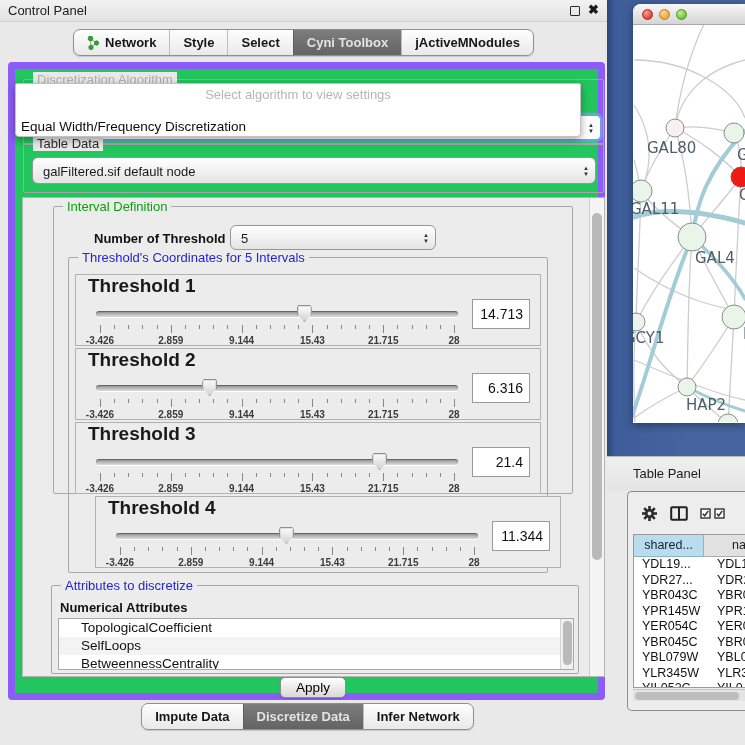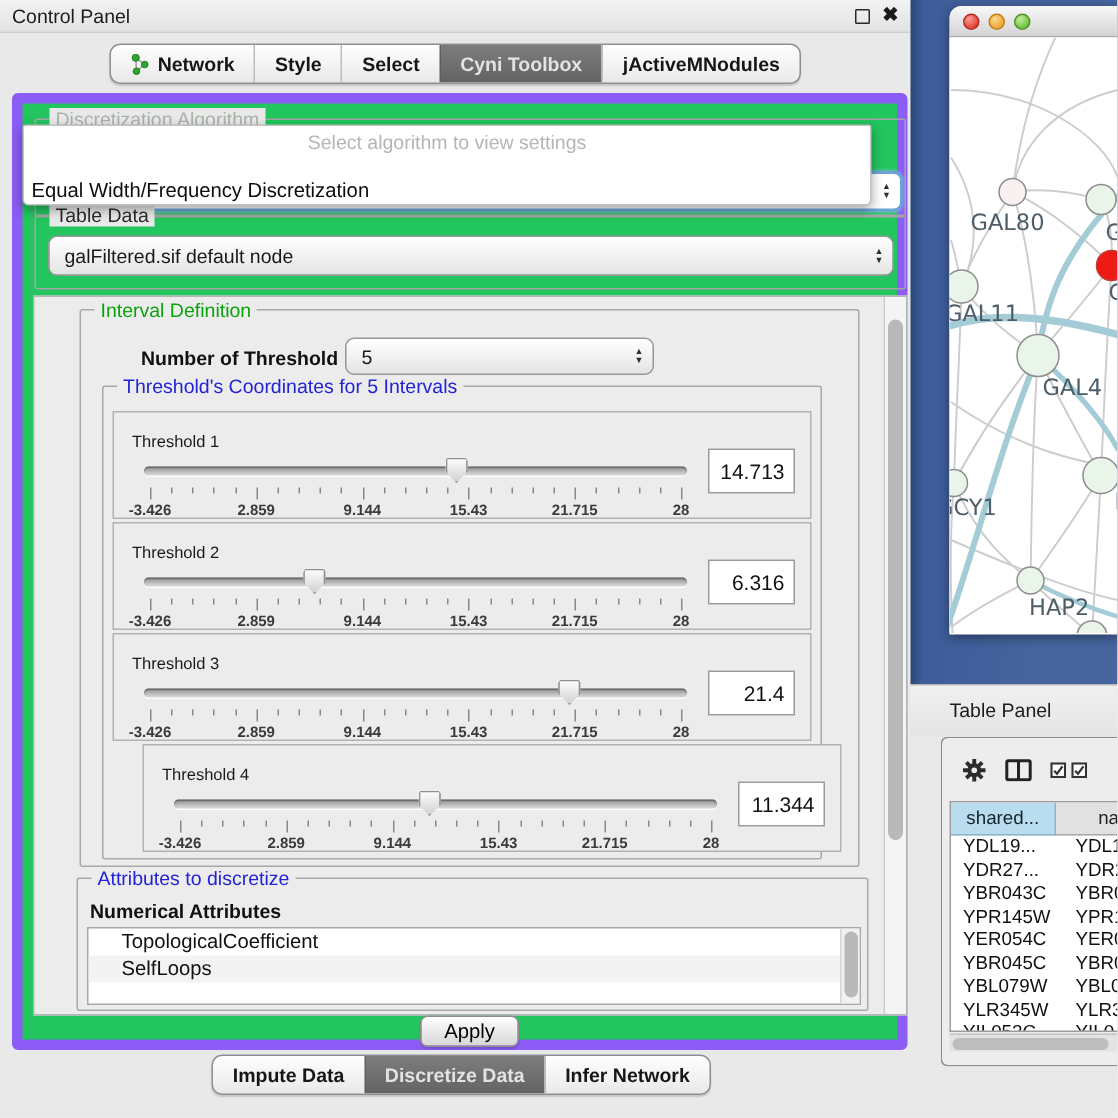--- a/index.html
+++ b/index.html
@@ -46,21 +46,21 @@
 
 .scroll-area{position:absolute;left:7px;top:128px;width:583px;height:480px;border:1px solid #b5b5b5;background:#ececec}
 .vsb{position:absolute;right:0;top:0;width:15px;height:100%;background:#f4f4f4;border-left:1px solid #cccccc}
 .vsb-thumb{position:absolute;left:2px;width:10px;background:#b9b9b9;border-radius:6px}
 .group2{position:absolute;border:1px solid #a8a8a8;border-radius:2px}
 .group2 .group-label{background:#ececec}
 .bold-lbl{position:absolute;font-size:13px;font-weight:bold;color:#111;white-space:nowrap}
 
 
 .tbox{position:absolute;left:6px;width:466px;height:72px;background:#ececec;border:1px solid #b2b2b2}
-.tbox .tlabel{position:absolute;left:12px;top:14px;font-size:11px;font-weight:normal}
+.tbox .tlabel{position:absolute;left:12px;top:0;font-size:19px;font-weight:bold}
 .slider-zone{position:absolute;left:20px;top:28px;width:362px;height:42px}
 .track{position:absolute;left:0;top:8px;width:100%;height:6px;border-radius:3px;background:linear-gradient(#8e8e8e,#dcdcdc);box-shadow:inset 0 1px 1px rgba(0,0,0,.35),0 1px 0 #fff}
 .thumb{position:absolute;top:2px;width:15px;height:17px;background:linear-gradient(#ffffff,#cfcfcf);clip-path:polygon(10% 0,90% 0,100% 14%,100% 55%,50% 100%,0 55%,0 14%);box-shadow:inset 0 0 0 1.2px #8f8f8f}
 .tickrow{position:absolute;left:4px;top:22px;width:354px;height:9px}
 .tick{position:absolute;top:0;width:1px;background:#878787}
 .tick.minor{height:4px}
 .tick.major{height:8px}
 .ticklabels{position:absolute;left:4px;top:32px;width:354px;height:12px}
 .ticklabel{position:absolute;transform:translateX(-50%);font-size:10px;font-weight:bold;color:#3b3b3b;white-space:nowrap}
 .val-field{position:absolute;left:396px;top:24px;width:58px;height:30px;border:1px solid #9a9a9a;background:#fff;font-family:"Liberation Sans",sans-serif;font-size:14px;text-align:right;padding:0 6px;color:#111}
@@ -154,21 +154,21 @@
       <span class="txt">galFiltered.sif default node</span>
       <span class="stepper">
           <span>▲</span>
           <span>▼</span>
         </span>
     </div>
   </div>
 
   <div class="scroll-area">
 
-    <div class="group2" style="left:30px;top:8px;width:520px;height:372px">
+    <div class="group2" style="left:30px;top:8px;width:520px;height:288px">
       <span class="group-label lbl-green">Interval Definition</span>
       <span class="bold-lbl" style="left:40px;top:24px">Number of Threshold</span>
       <div class="combo" style="left:176px;top:18px;width:206px;height:25px">
         <span class="txt">5</span>
         <span class="stepper">
             <span>▲</span>
             <span>▼</span>
           </span>
       </div>
 
@@ -355,20 +355,21 @@
       </div>
     </div>
 
     <div class="group2" style="left:28px;top:387px;width:528px;height:89px">
       <span class="group-label lbl-blue">Attributes to discretize</span>
       <span class="bold-lbl" style="left:8px;top:14px">Numerical Attributes</span>
       <div class="attr-list">
         <div id="attr-items">
             <div class="attr-item">TopologicalCoefficient</div>
             <div class="attr-item">SelfLoops</div>
+            <div class="attr-item">BetweennessCentrality</div>
           </div>
         <div class="list-vsb">
             <div class="vsb-thumb"></div>
           </div>
       </div>
     </div>
 
     <div class="vsb">
       <div class="vsb-thumb" style="top:15px;height:347px"></div>
     </div>

